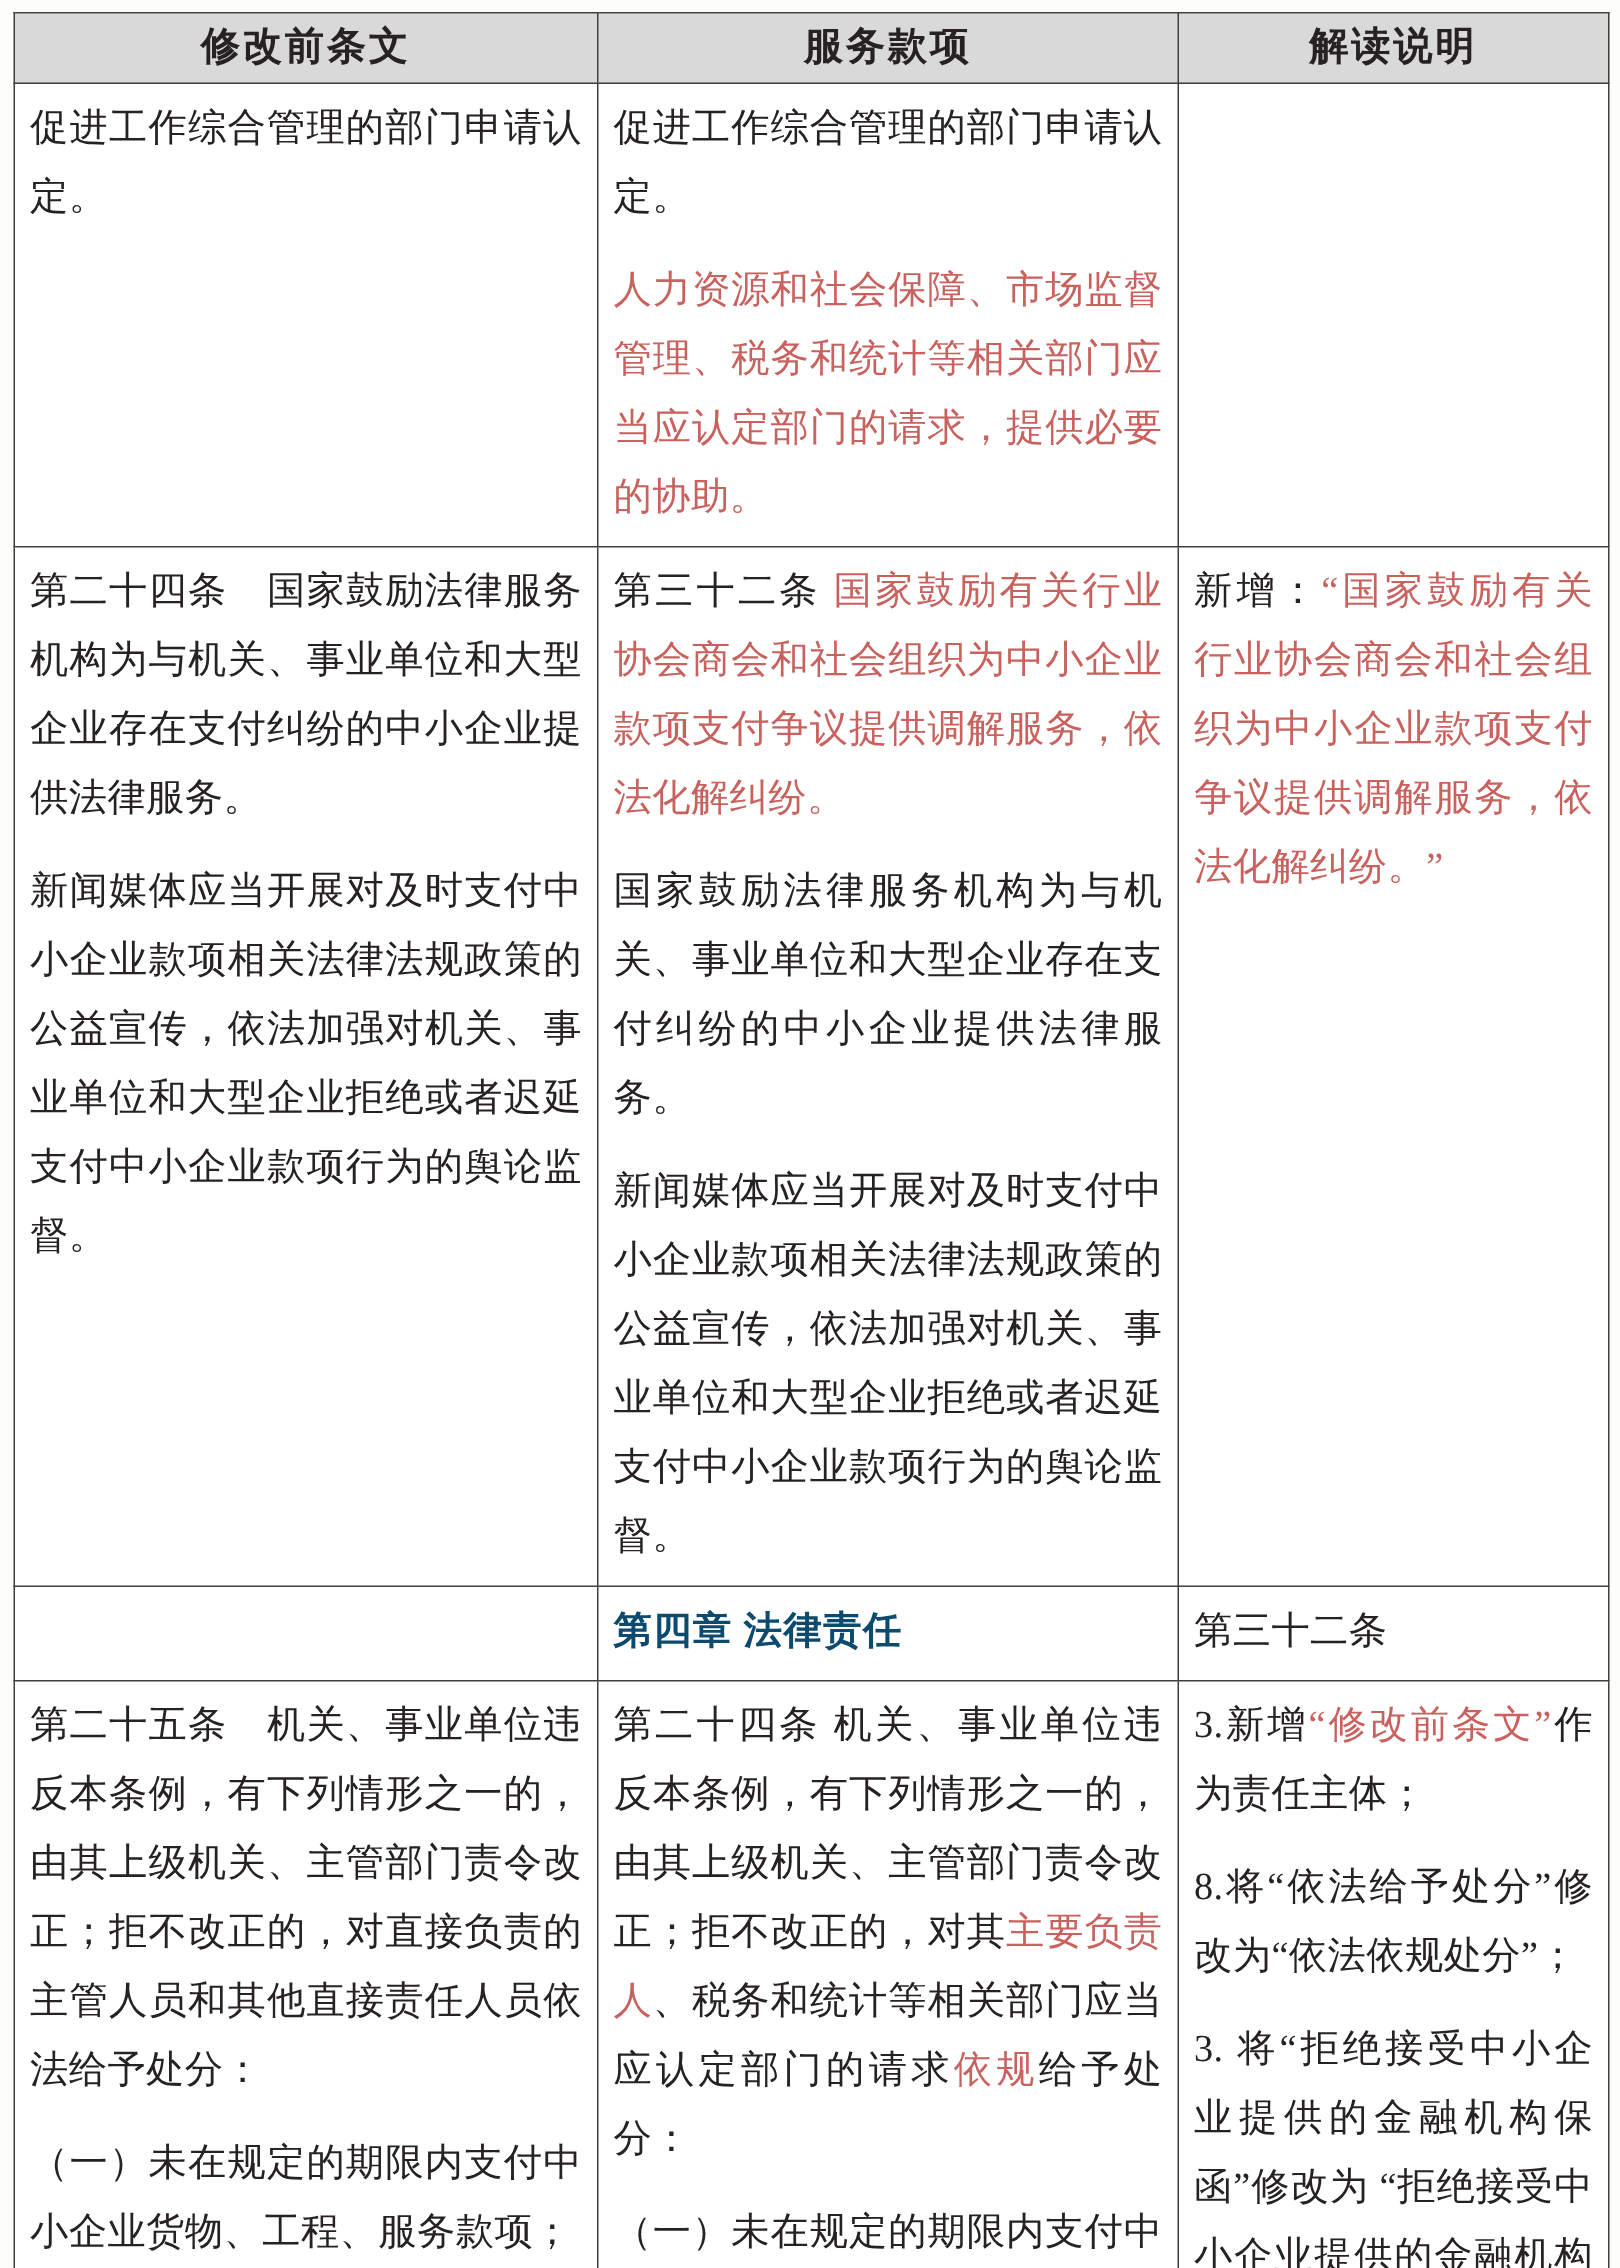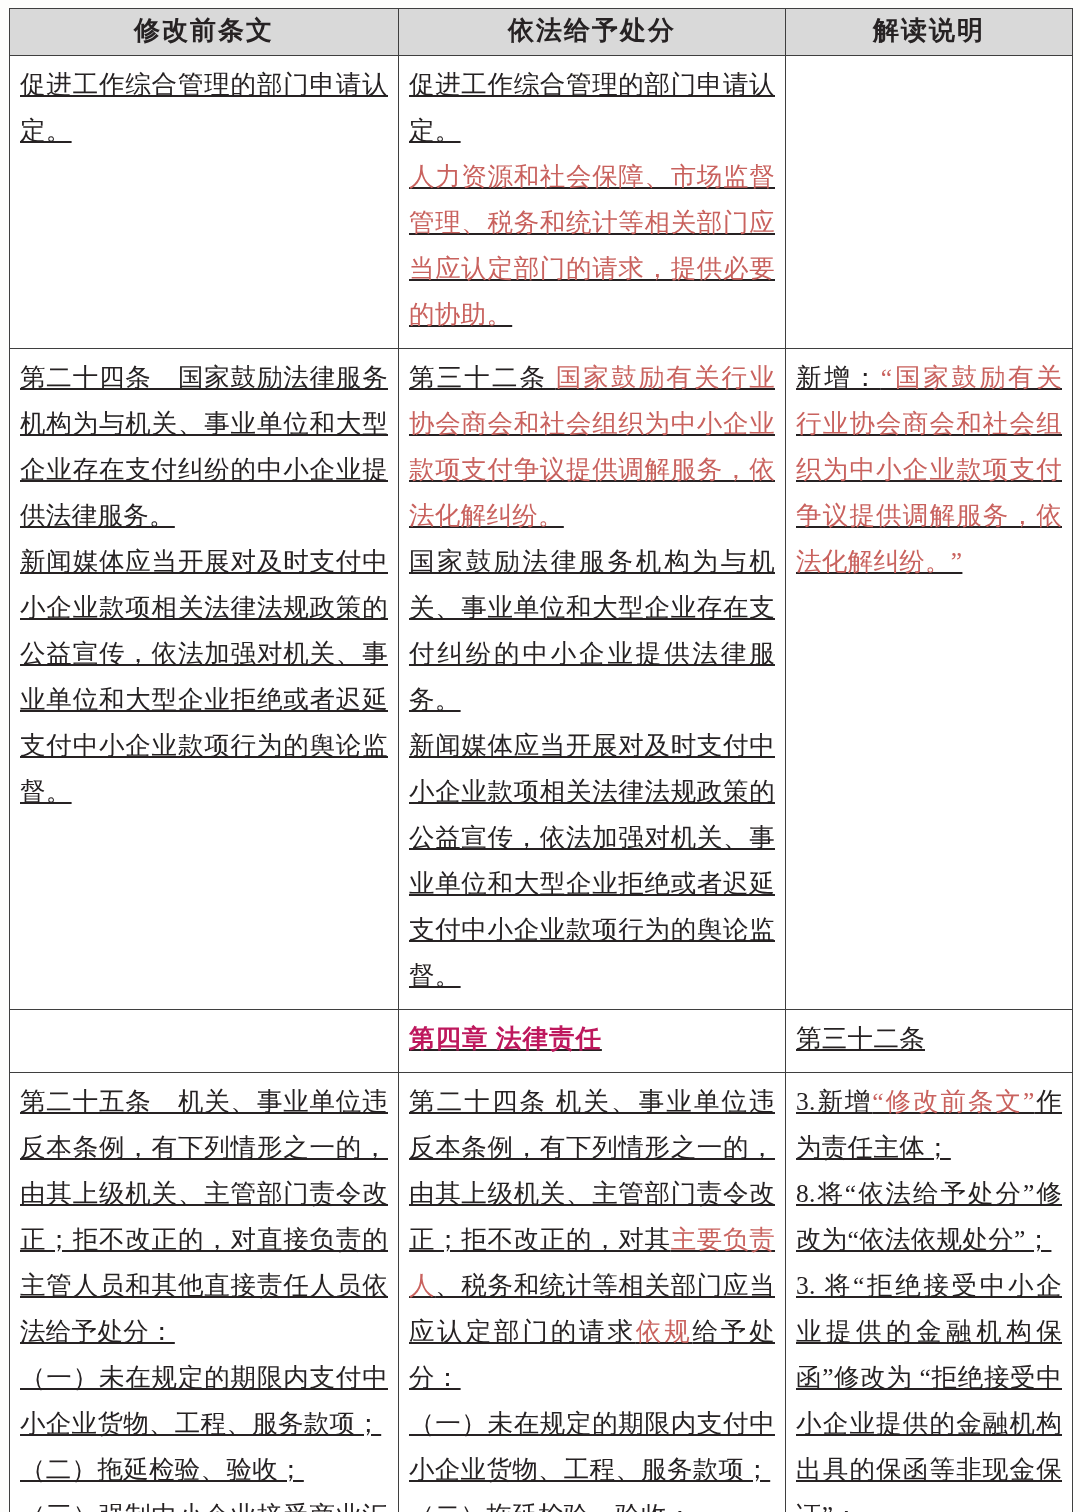--- a/index.html
+++ b/index.html
@@ -54,28 +54,27 @@
   }
   td.col3, th.col3 {
     font-size: 24px;
     line-height: 43px;
   }
   .para {
     margin: 0;
     text-align: justify;
     text-justify: inter-ideograph;
     text-align-last: left;
-    text-decoration: underline;
   }
-  .para + .para { margin-top: 0; }
+  .para + .para { margin-top: 16px; }
   .ins {
     color: #c9625e;
   }
   .chapter {
-    color: #be185d;
+    color: #0c4a6e;
     font-weight: bold;
     letter-spacing: 1px;
   }
   .row-chapter td {
     padding-top: 4px;
     padding-bottom: 4px;
     line-height: 44px;
     height: 40px;
   }
   .empty-cell { }
@@ -86,21 +85,21 @@
 <div class="page">
   <table class="cmp">
     <colgroup>
       <col class="c1">
         <col class="c2">
         <col class="c3">
     </colgroup>
     <thead>
       <tr>
         <th class="col1">修改前条文</th>
-        <th class="col2">依法给予处分</th>
+        <th class="col2">服务款项</th>
         <th class="col3">解读说明</th>
       </tr>
     </thead>
     <tbody id="tbody">
         <tr>
           <td class="col1">
             <div class="para"><span>促进工作综合管理的部门申请认定。</span></div>
           </td>
           <td class="col2">
             <div class="para"><span>促进工作综合管理的部门申请认定。</span></div>

